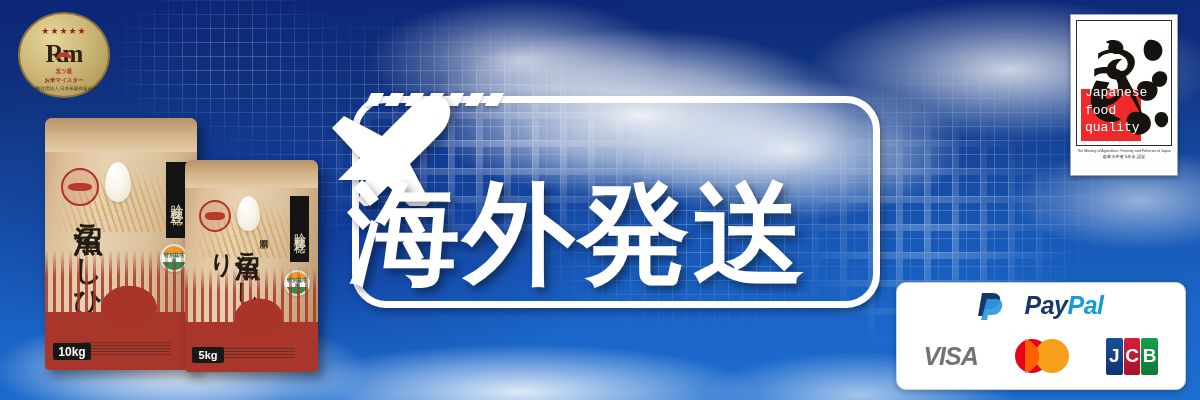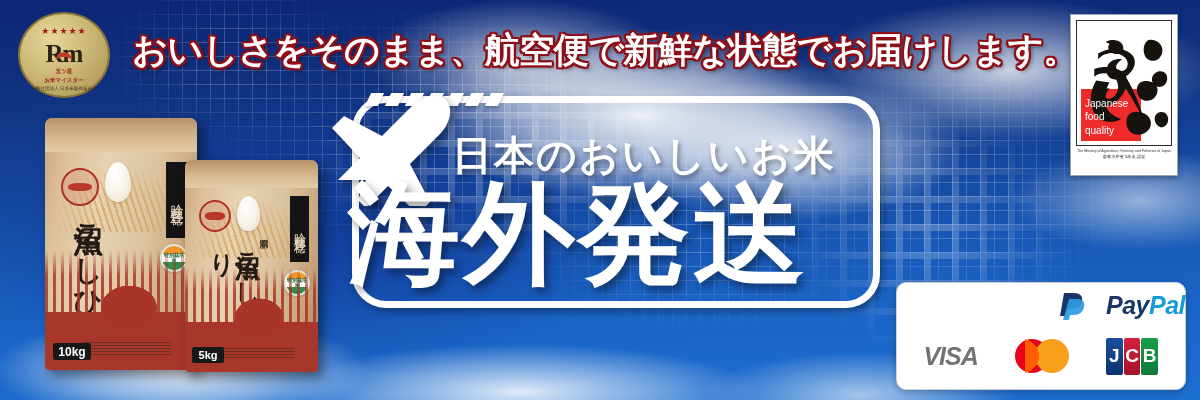--- a/index.html
+++ b/index.html
@@ -95,31 +95,31 @@
   .bigtitle{position:absolute;left:348px;top:178px;font-size:112px;font-weight:bold;
     color:#fff;letter-spacing:3px;white-space:nowrap;line-height:1;
     text-shadow:4px 5px 8px rgba(0,0,0,.42);}
 
   
   .jas{position:absolute;left:1070px;top:14px;width:108px;height:162px;
     background:#fff;border:1px solid #9aa7b5;padding:5px;
     box-shadow:0 2px 5px rgba(0,0,0,.3);}
   .jas-inner{position:relative;width:100%;height:126px;border:1px solid #2b2b2b;overflow:hidden;background:#fff;}
   .jas-red{position:absolute;left:4px;bottom:4px;width:60px;height:52px;background:#ee2a2a;}
-  .jas-en{position:absolute;left:8px;bottom:8px;color:#fff;font-size:10px;
-    line-height:1.35;font-family:Liberation Sans, sans-serif;}
+  .jas-en{position:absolute;left:8px;bottom:8px;color:#fff;font-size:13px;
+    line-height:1.35;font-family:Liberation Mono, monospace;}
   .jas-glyph{position:absolute;inset:0;}
   .jas-cap{font-size:3.6px;color:#333;line-height:1.45;margin-top:3px;text-align:center;}
   .jas-cap2{font-size:4.2px;color:#222;line-height:1.3;text-align:center;}
 
   
   .pay{position:absolute;left:896px;top:282px;width:290px;height:108px;
     background:#fff;border:1px solid #c8d2dc;border-radius:10px;
     box-shadow:0 2px 6px rgba(0,0,0,.25);}
-  .pay-top{display:flex;align-items:center;justify-content:flex-end;height:44px;gap:19px;}
+  .pay-top{display:flex;align-items:center;justify-content:center;height:44px;gap:19px;}
   .pp-mark{width:27px;height:29px;}
   .pp-text{font-size:25px;font-weight:bold;font-style:italic;letter-spacing:-.5px;}
   .pp-pay{color:#1a3668;}
   .pp-pal{color:#169bd7;}
   .pay-row{display:flex;align-items:center;justify-content:space-around;height:58px;padding:0 8px;}
   .visa{font-size:25px;font-weight:bold;font-style:italic;color:#737373;letter-spacing:-1px;
     font-family:"Liberation Sans",sans-serif;}
   .mc{position:relative;width:54px;height:34px;}
   .mc i{position:absolute;top:0;width:34px;height:34px;border-radius:50%;}
   .mc .r{left:0;background:#eb001b;}
@@ -190,21 +190,20 @@
       <div style="position:relative;height:30px;display:flex;align-items:flex-end;">
         <div class="seal-arc"></div>
         <div class="seal-mark">Rm</div>
       </div>
       <div class="seal-t1">五ツ星</div>
       <div class="seal-t1">お米マイスター</div>
       <div class="seal-t2">一般社団法人 日本米穀商連合会</div>
     </div>
   </div>
 
-  <div class="headline">おいしさをそのまま、航空便で新鮮な状態でお届けします。</div>
 
   <div class="bag" style="left:45px;top:118px;width:152px;height:252px;">
     <div class="bag-top"></div>
     <div class="bag-wheat" style="left:8px;top:48px;width:135px;height:66px;"></div>
     <div class="bag-stamp" style="left:16px;top:50px;width:38px;height:38px;">
         <i></i>
       </div>
     <div class="bag-grain" style="left:60px;top:44px;width:26px;height:40px;"></div>
     <div class="bag-black" style="right:10px;top:44px;width:21px;height:76px;font-size:13px;">吟穂豊稔</div>
     <div class="bag-brand" style="left:28px;top:86px;font-size:29px;">魚沼こしひかり</div>
@@ -257,21 +256,20 @@
     <i></i>
     <i></i>
     <i></i>
     <i></i>
   </div>
 
   <svg class="plane" viewBox="0 0 150 122">
     <path fill="#ffffff" d="M16,96 L38,74 L10,44 L22,32 L60,52 L90,22 C100,12 116,8 124,16 C132,24 128,40 118,50 L88,80 L108,118 L96,130 L66,102 L44,124 L36,116 L44,96 Z"></path>
   </svg>
 
-  <div class="subtitle">日本のおいしいお米</div>
   <div class="bigtitle">海外発送</div>
 
   <div class="jas">
     <div class="jas-inner">
       <div class="jas-red"></div>
       <svg class="jas-glyph" viewBox="0 0 98 126">
         <g fill="#16120e">
           <path d="M22,34 C34,26 52,28 58,36 C64,44 58,56 46,60 C36,63 30,58 31,50 C32,42 40,38 47,40 C41,44 38,50 44,52 C52,54 56,44 50,38 C42,31 28,32 22,40 Z"></path>
           <path d="M18,50 C30,46 44,48 50,56 C56,64 50,78 38,86 C30,91 22,90 20,84 C18,77 26,70 34,70 C29,76 28,82 34,81 C42,80 46,68 40,60 C34,53 24,53 18,58 Z"></path>
           <path d="M30,22 C36,18 46,20 48,26 C50,32 44,36 38,34 C33,32 31,27 34,24 Z"></path>

